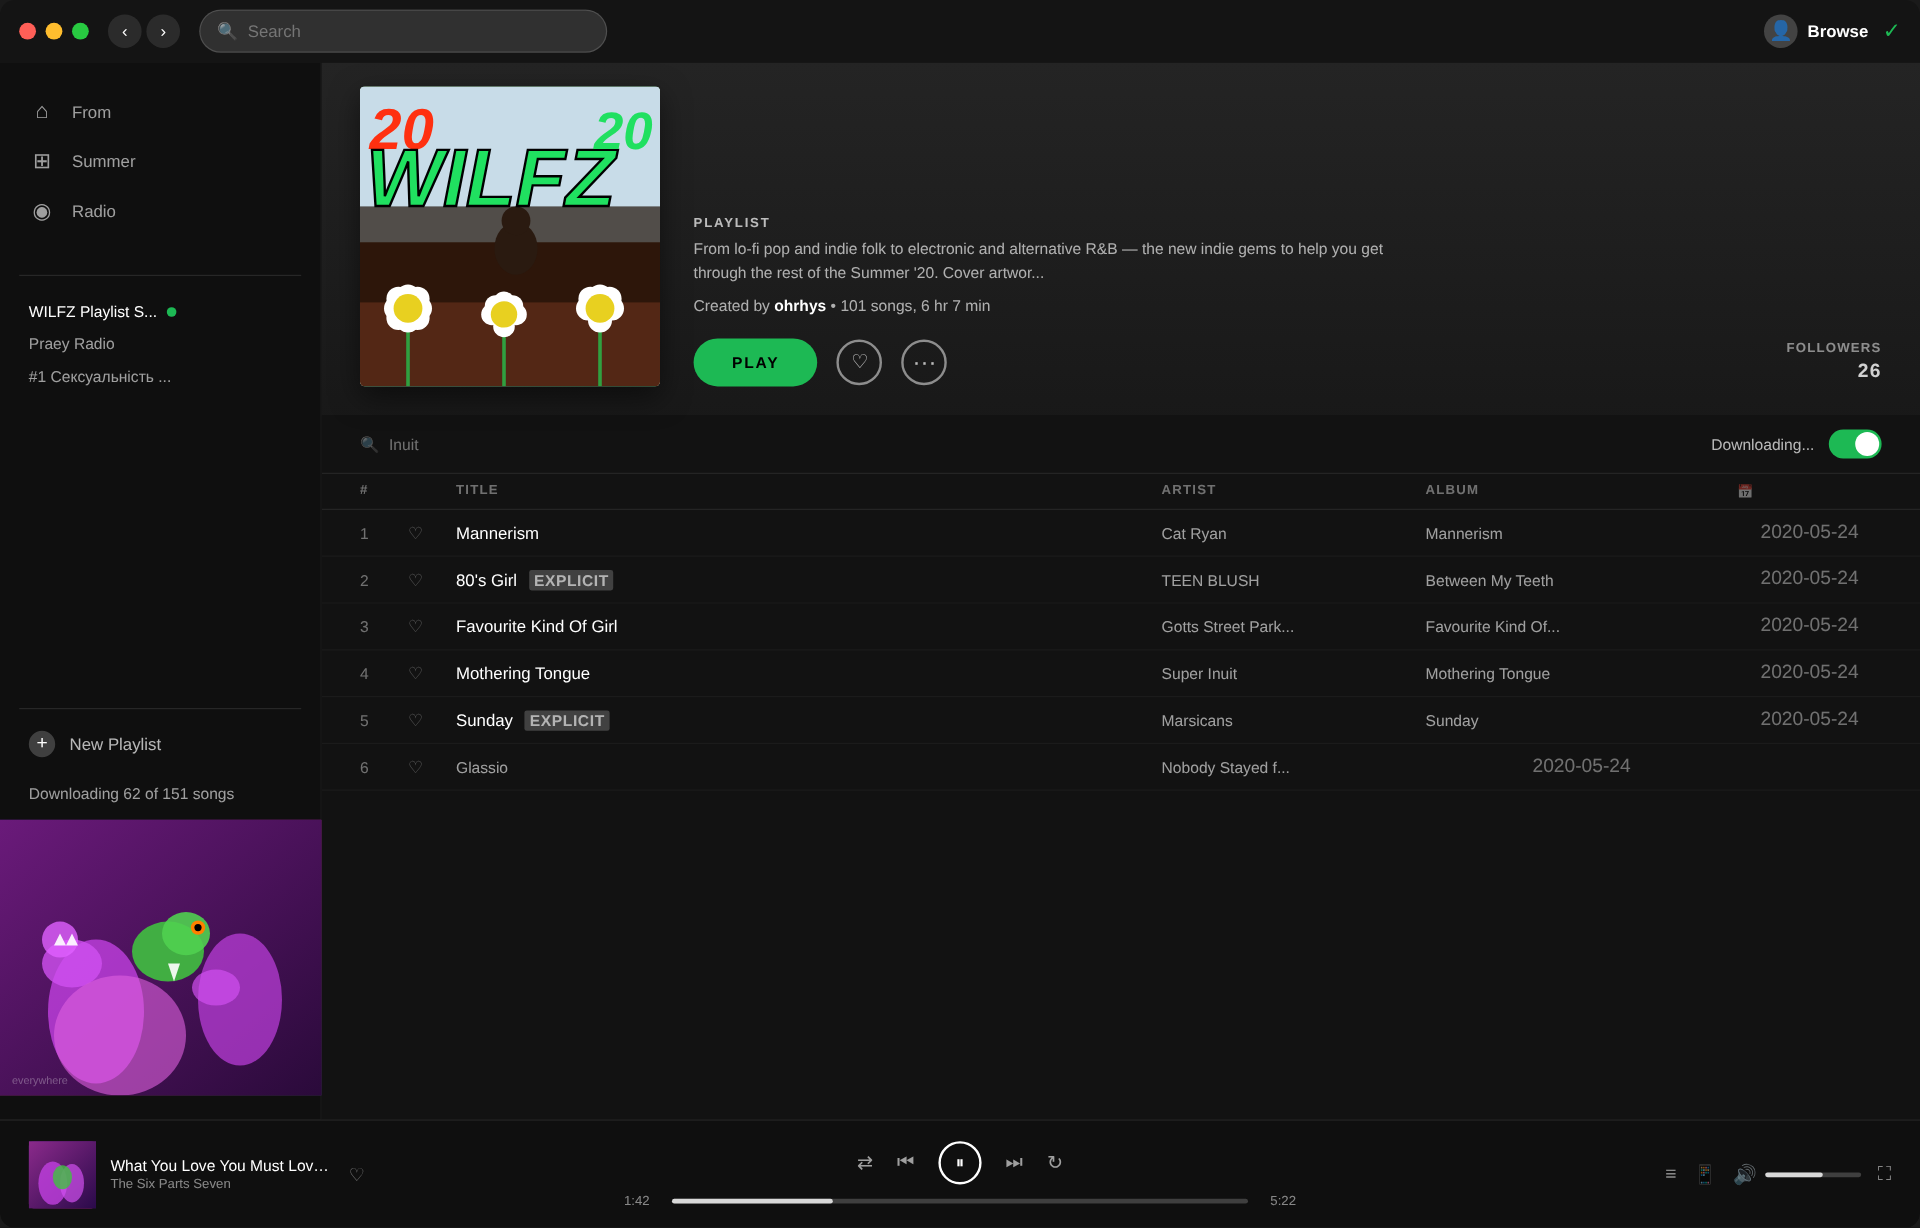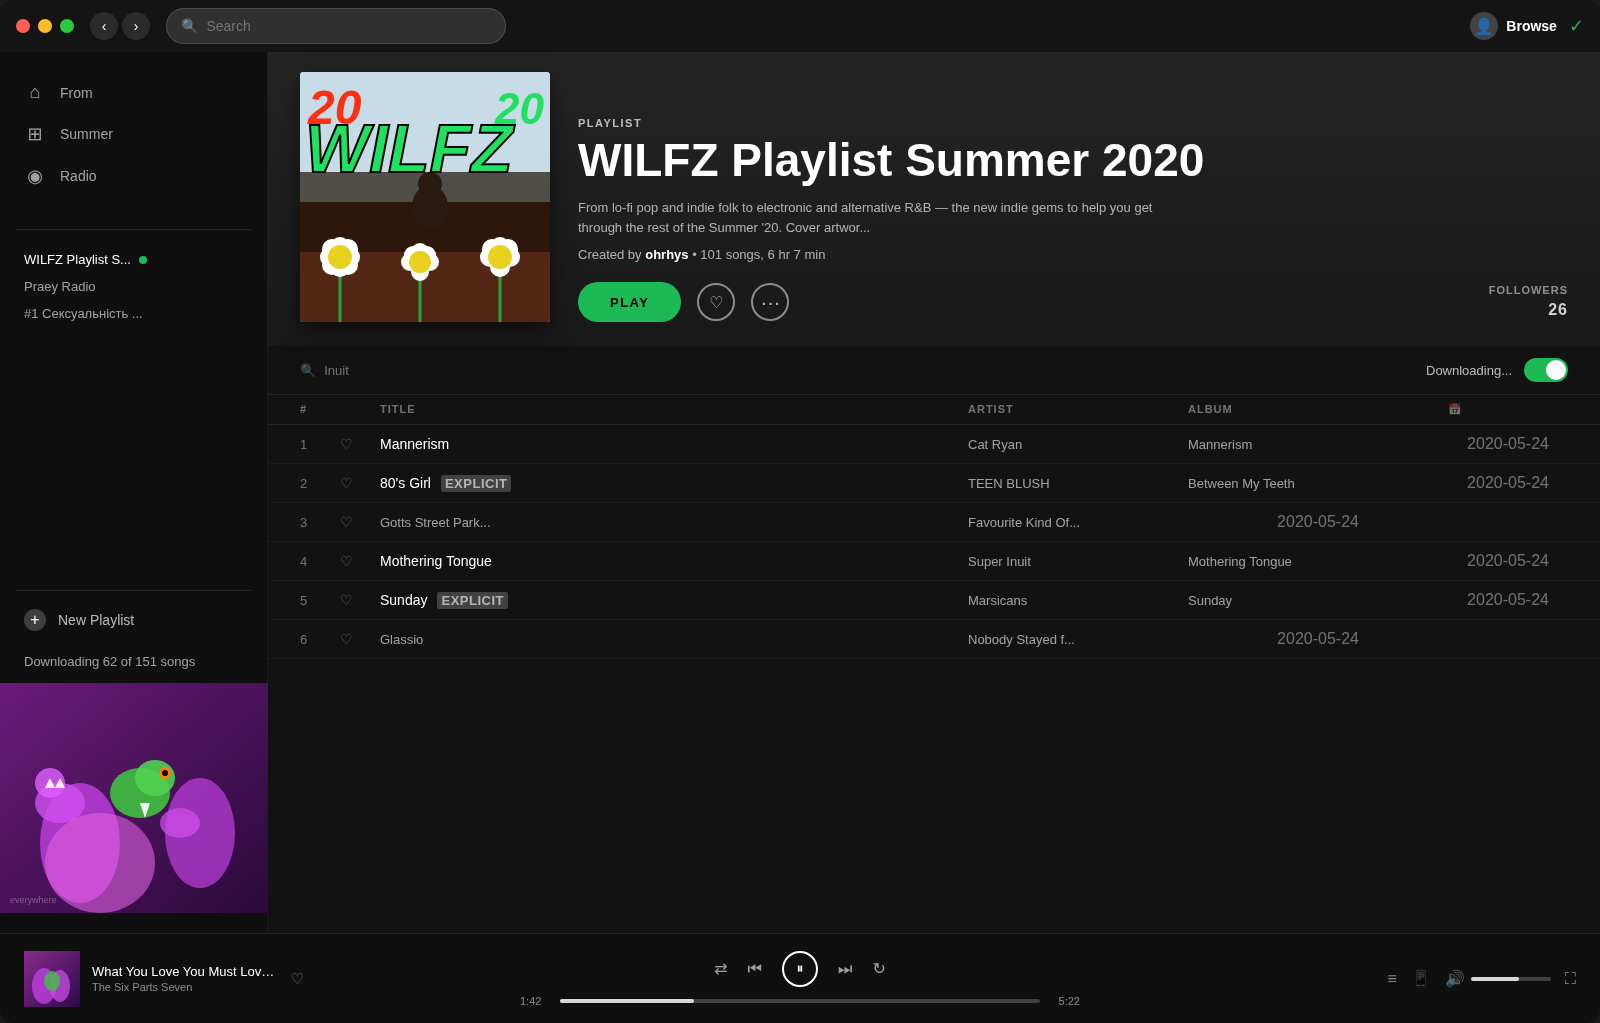--- a/index.html
+++ b/index.html
@@ -860,21 +860,20 @@
               <circle cx="200" cy="195" r="10" fill="white"></circle>
               <circle cx="192" cy="177" r="10" fill="white"></circle>
               <circle cx="208" cy="177" r="10" fill="white"></circle>
               <circle cx="200" cy="185" r="12" fill="#e8d020"></circle>
             </svg>
           </div>
         </div>
 
         <div class="playlist-info">
           <div class="playlist-type">PLAYLIST</div>
-          <h1 class="playlist-title">WILFZ Playlist Summer 2020</h1>
           <p class="playlist-desc">From lo-fi pop and indie folk to electronic and alternative R&amp;B — the new indie gems to help you get through the rest of the Summer '20. Cover artwor...</p>
           <div class="playlist-meta">
             Created by <span class="creator">ohrhys</span>
             • <span>101 songs</span>,
             <span>6 hr 7 min</span>
           </div>
           <div class="playlist-actions">
             <button class="play-btn">PLAY</button>
             <button class="heart-btn">♡</button>
             <button class="more-btn">···</button>
@@ -927,20 +926,23 @@
             <span class="explicit-badge">EXPLICIT</span>
           </div>
           <div class="song-artist">TEEN BLUSH</div>
           <div class="song-album">Between My Teeth</div>
           <div class="song-date">2020-05-24</div>
         </div>
 
         <div class="song-row">
           <div class="song-num">3</div>
           <div class="song-heart">♡</div>
+          <div class="song-title-cell">
+            <span class="song-title">Favourite Kind Of Girl</span>
+          </div>
           <div class="song-artist">Gotts Street Park...</div>
           <div class="song-album">Favourite Kind Of...</div>
           <div class="song-date">2020-05-24</div>
         </div>
 
         <div class="song-row">
           <div class="song-num">4</div>
           <div class="song-heart">♡</div>
           <div class="song-title-cell">
             <span class="song-title">Mothering Tongue</span>

